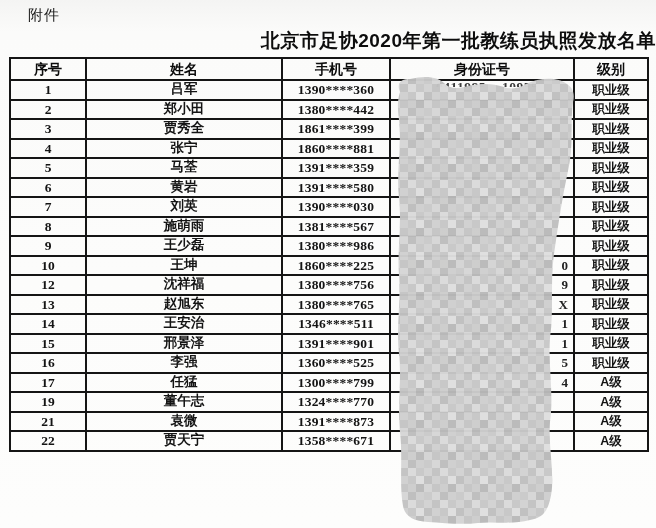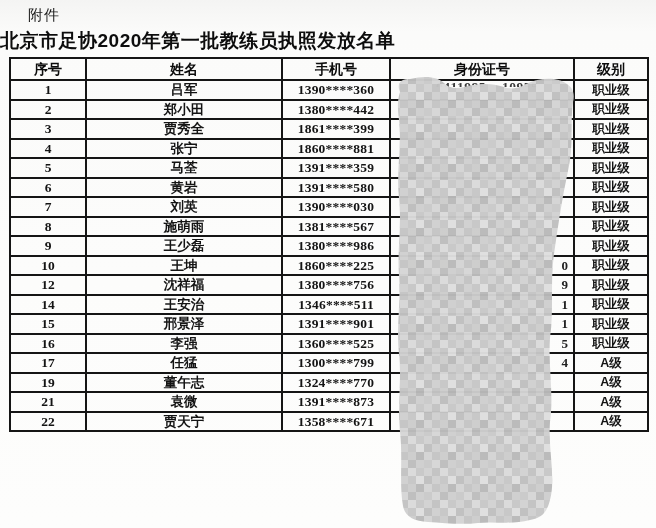--- a/index.html
+++ b/index.html
@@ -12,35 +12,35 @@
   .sheet{
     position:relative;width:656px;height:528px;overflow:hidden;
     background:linear-gradient(180deg,#f4f4f3 0%,#fbfbfa 6%,#fdfdfc 100%);
     color:#111;
   }
   .attach{
     position:absolute;left:28px;top:6px;
     font-size:15px;font-weight:normal;color:#1a1a1a;letter-spacing:1px;
   }
   .title{
-    position:absolute;left:0;right:0;top:28px;text-align:left;
+    position:absolute;left:0;right:0;top:28px;text-align:right;
     font-size:19px;font-weight:bold;color:#0d0d0d;letter-spacing:0.5px;
   }
   table.roster{
     position:absolute;left:9px;top:57px;
     border-collapse:collapse;table-layout:fixed;width:638px;
   }
   table.roster th,table.roster td{
     border:2px solid #151515;padding:0;margin:0;
     text-align:center;vertical-align:middle;line-height:1;
     overflow:hidden;white-space:nowrap;
   }
   table.roster th{height:20px;font-size:14px;font-weight:bold;color:#0c0c0c;border-radius:9px;}
   table.roster td{height:17.5px;font-weight:bold;color:#141414;}
-  td.c-name{font-size:13.5px;}
+  td.c-name{font-size:13.5px;font-family:Liberation Mono, monospace;}
   td.c-level{font-size:12.5px;}
   .num{font-family:"Liberation Serif",serif;font-weight:bold;}
   td.c-no{font-size:13.5px;}
   td.c-phone{font-size:13.5px;letter-spacing:0.2px;}
   td.c-id{position:relative;}
   .id-peek{
     display:block;text-align:right;padding-right:5px;
     font-family:"Liberation Serif",serif;font-weight:bold;font-size:13px;color:#222;
   }
   
@@ -170,20 +170,29 @@
             <span class="id-peek">0</span>
           </td>
     <td class="c-level">职业级</td>
   </tr>
         <tr>
     <td class="c-no num">12</td>
     <td class="c-name">沈祥福</td>
     <td class="c-phone num">1380****756</td>
     <td class="c-id">
             <span class="id-peek">9</span>
+          </td>
+    <td class="c-level">职业级</td>
+  </tr>
+        <tr>
+    <td class="c-no num">13</td>
+    <td class="c-name">赵旭东</td>
+    <td class="c-phone num">1380****765</td>
+    <td class="c-id">
+            <span class="id-peek">X</span>
           </td>
     <td class="c-level">职业级</td>
   </tr>
         <tr>
     <td class="c-no num">14</td>
     <td class="c-name">王安治</td>
     <td class="c-phone num">1346****511</td>
     <td class="c-id">
             <span class="id-peek">1</span>
           </td>

